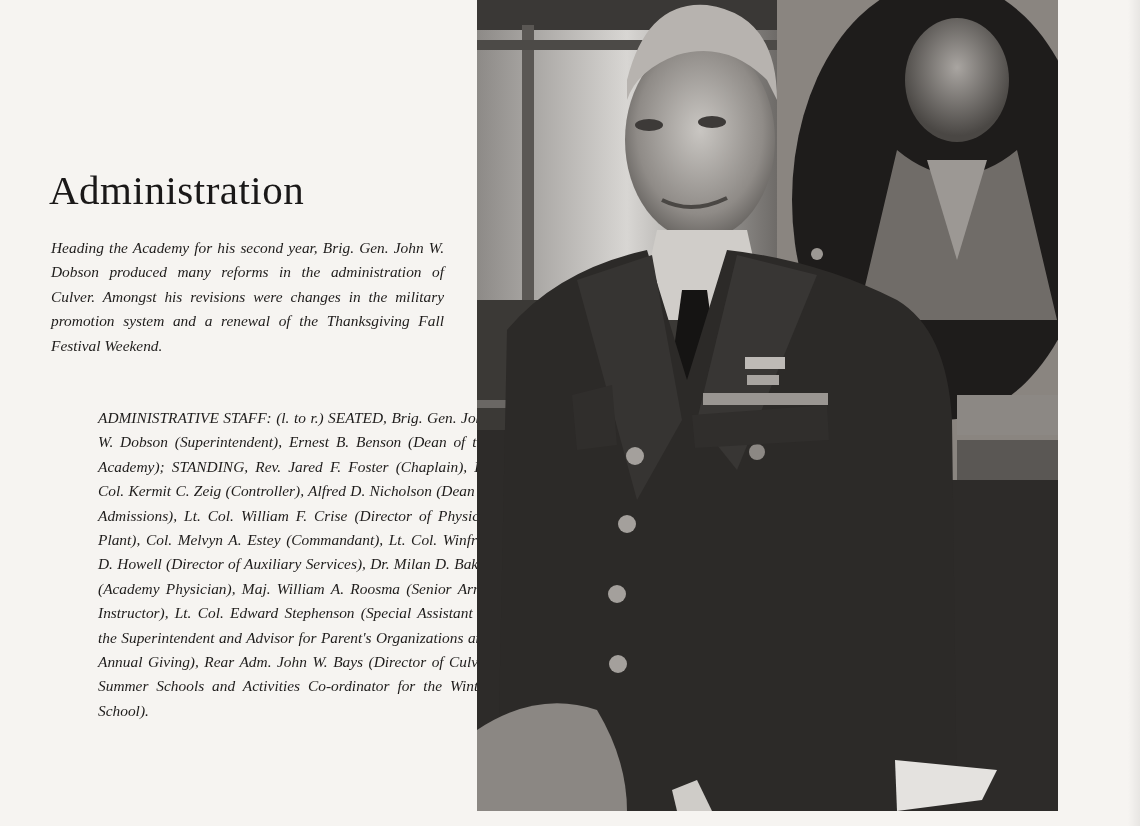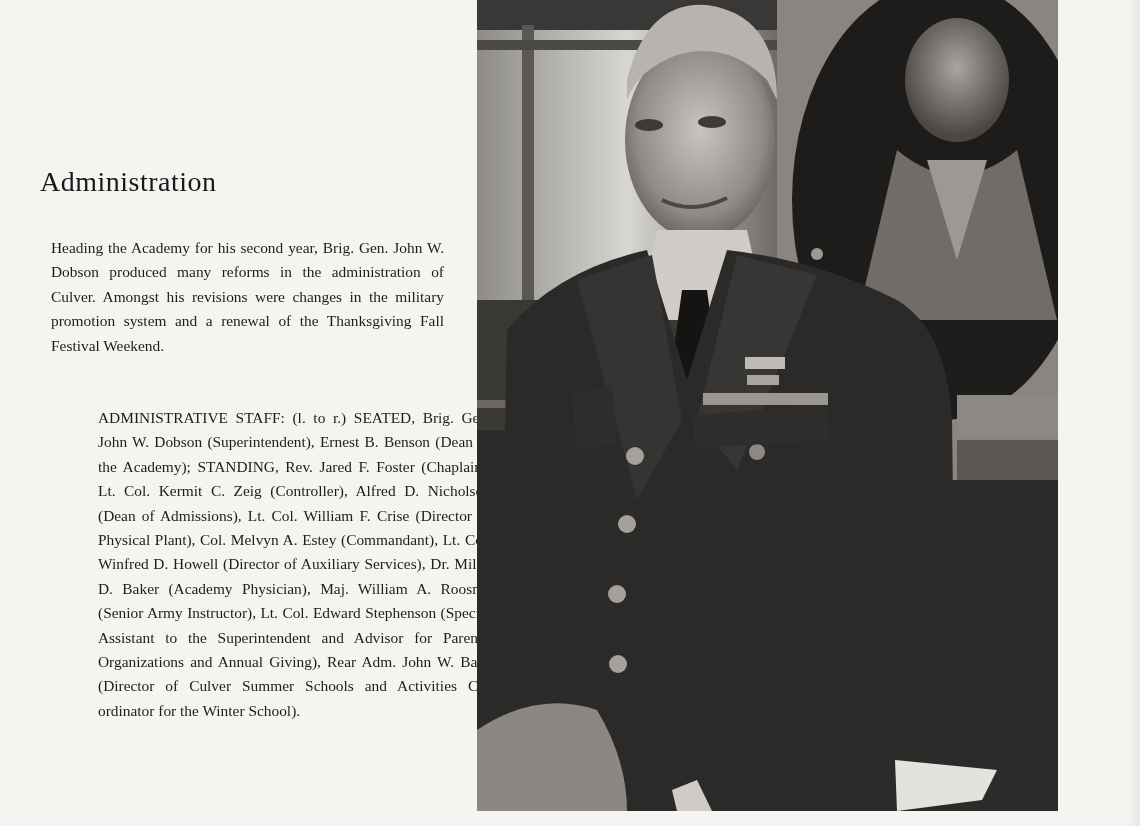--- a/index.html
+++ b/index.html
@@ -7,27 +7,27 @@
     width:1140px; height:826px; overflow:hidden; position:relative;
     background:#f6f4f1;
     font-family:"Liberation Serif","DejaVu Serif",serif;
     color:#1e1c1b;
   }
   .page-shadow {
     position:absolute; right:0; top:0; width:12px; height:826px;
     background:linear-gradient(to right, rgba(0,0,0,0), rgba(0,0,0,0.06));
   }
   .title {
-    position:absolute; left:40px; top:166px;
-    font-size:28px; font-weight:normal; letter-spacing:0.5px;
+    position:absolute; left:49px; top:166px;
+    font-size:41px; font-weight:normal; letter-spacing:0.5px;
     color:#1a1818; margin:0;
   }
   .text-col {
     position:absolute; left:51px; width:393px;
-    font-size:15.4px; line-height:24.4px;
+    font-style:italic; font-size:15.4px; line-height:24.4px;
     text-align:justify; color:#1e1c1b; margin:0;
   }
   .intro { top:236px; }
   .staff { top:406px;margin-left:47px; }
   .photo {
     position:absolute; left:477px; top:0; width:581px; height:811px;
     overflow:hidden; background:#2a2826;
   }
   .photo svg { display:block; }
 </style>

